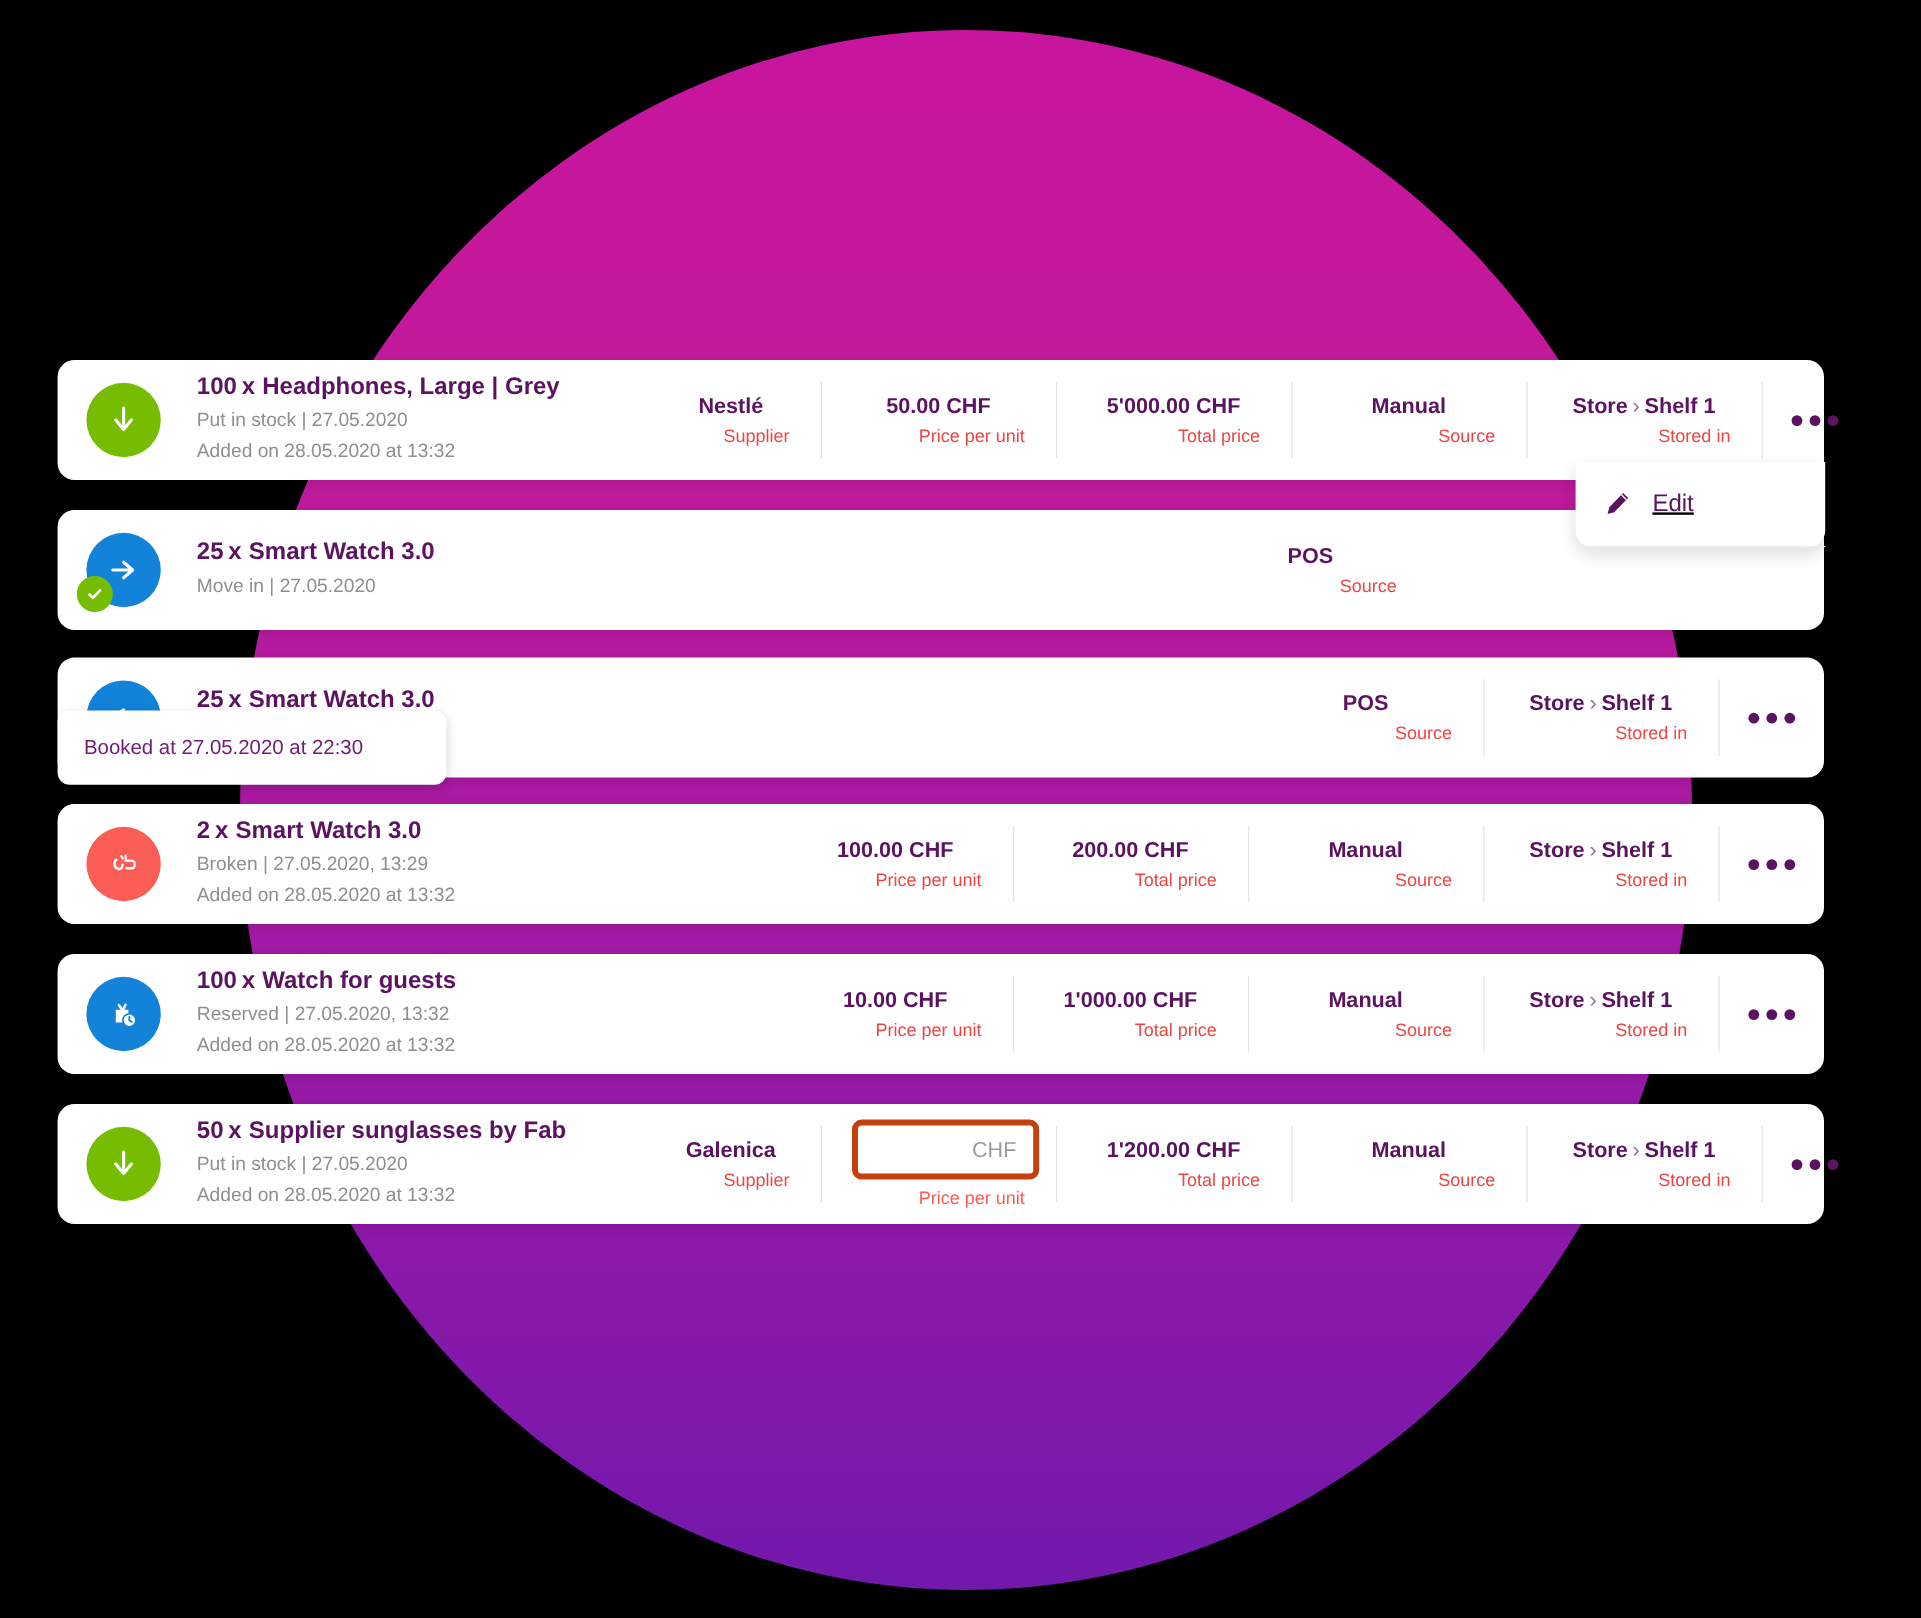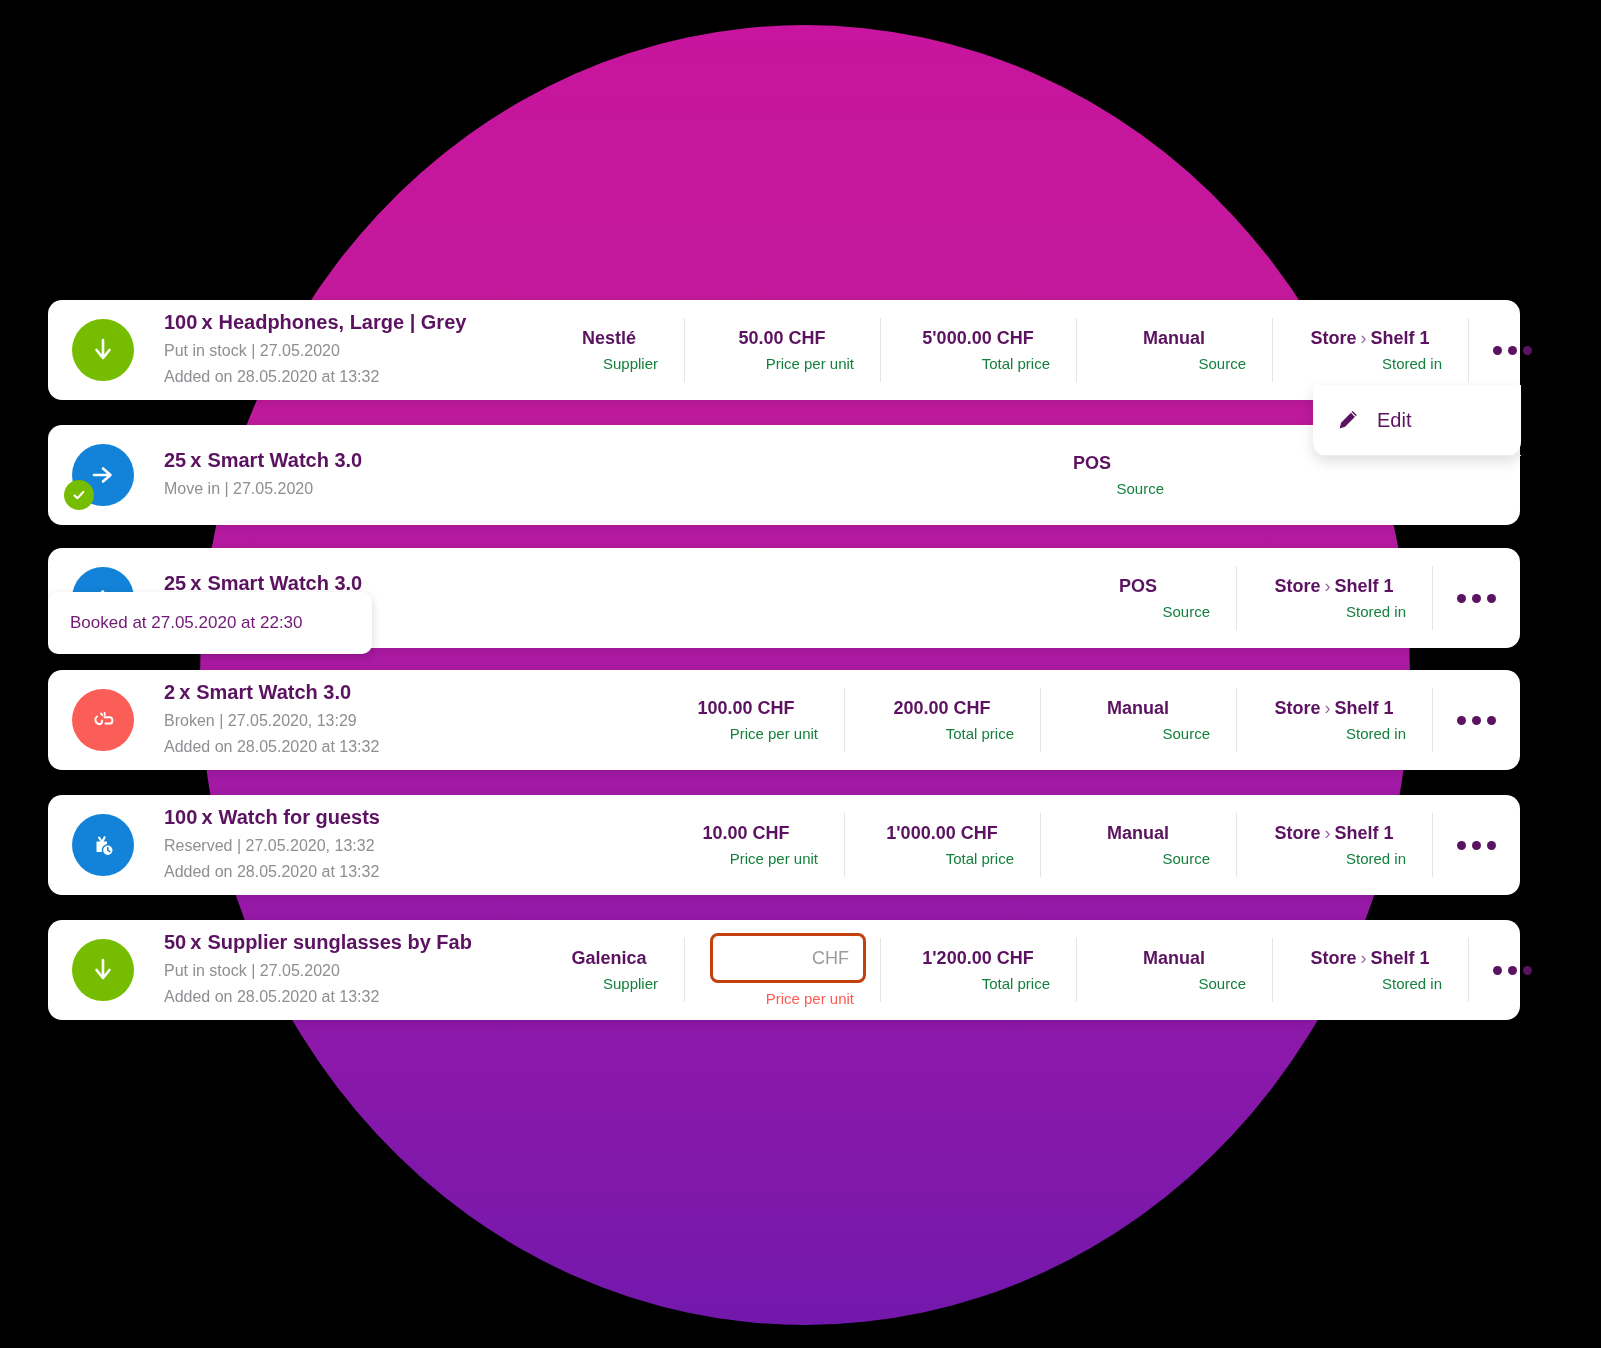--- a/index.html
+++ b/index.html
@@ -97,29 +97,29 @@
   }
   .field-value {
     color: #5B1260;
     font-size: 18px;
     font-weight: bold;
     white-space: nowrap;
     margin-bottom: 6px;
     text-align: center;
   }
   .field-label {
-    color: #15803d;
+    color: #ef4444;
     font-size: 15px;
     white-space: nowrap;
   }
   .chev { color:#9A6AA0; font-weight: normal; padding: 0 4px; }
 
   .price-input {
     width: 156px; height: 50px;
-    border: 3px solid #c2410c;
+    border: 5px solid #c2410c;
     border-radius: 8px;
     background: #fff;
     text-align: right;
     padding-right: 14px;
     font-size: 18px;
     color: #000000;
     font-family: "Liberation Sans", sans-serif;
     margin-bottom: 7px;
   }
   .price-input::placeholder { color: #9A9AA0; }
@@ -149,20 +149,21 @@
   
   #dropdown {
     position: absolute;
     left: 1313px; top: 385px;
     width: 208px;
     background: #fff;
     border-bottom-left-radius: 14px;
     border-bottom-right-radius: 14px;
     box-shadow: 0 6px 14px rgba(0,0,0,0.13);
     z-index: 40;
+    text-decoration: underline;
   }
   .menu-item {
     display: flex; align-items: center;
     height: 70px;
     padding-left: 6px;
     cursor: pointer;
   }
   .menu-item + .menu-item { border-top: 1px solid #EDEDF1; }
   #dropdown::after {
     content:"";

